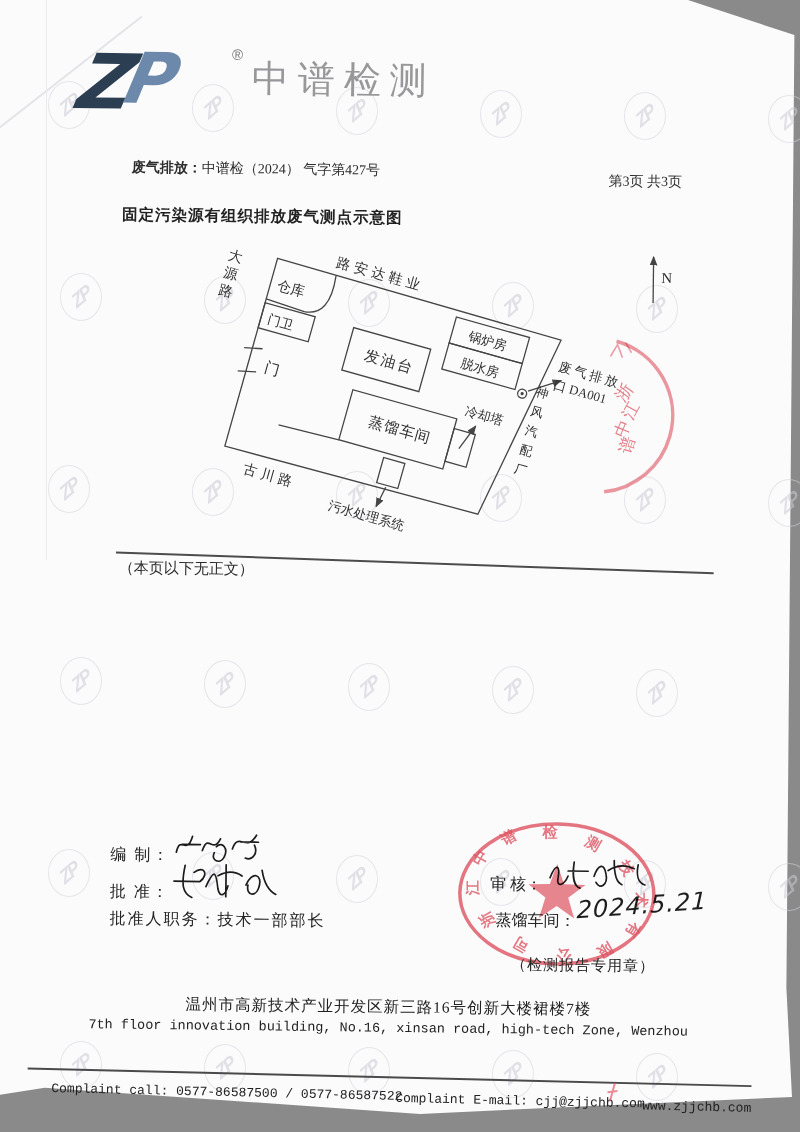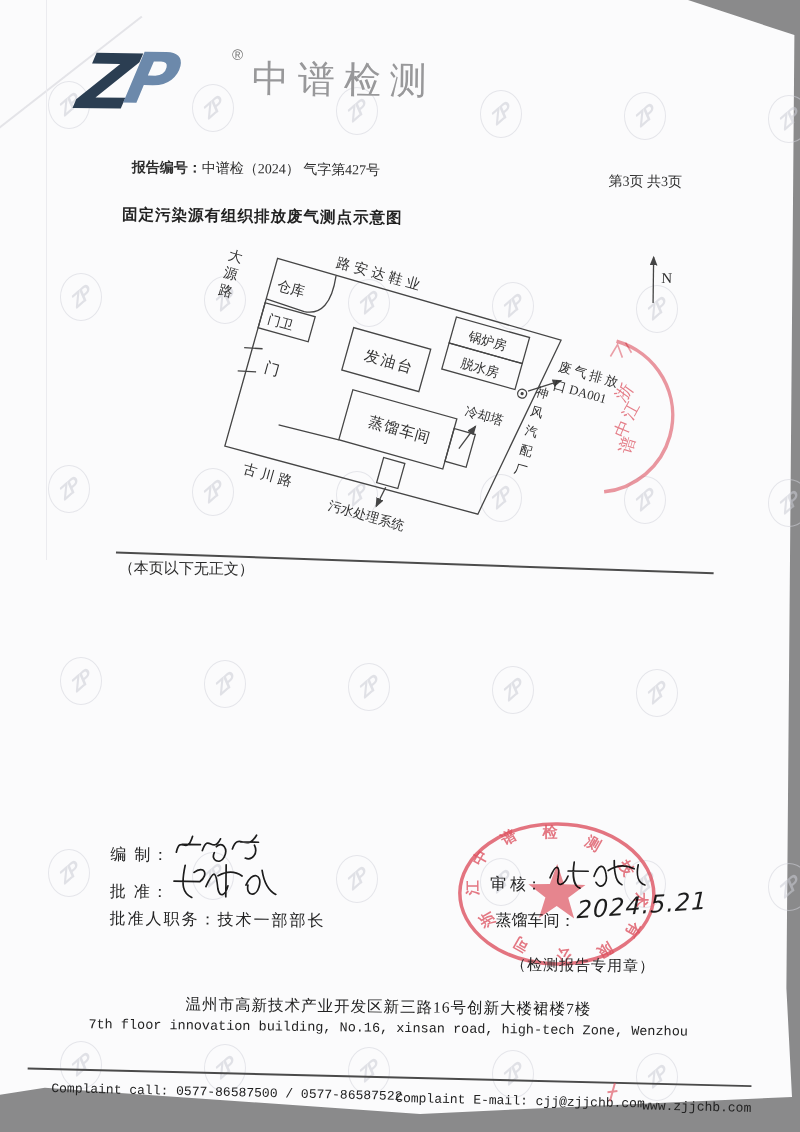--- a/index.html
+++ b/index.html
@@ -180,21 +180,21 @@
     <svg class="logo-svg" width="180" height="86" viewBox="0 0 180 86">
       <g transform="skewX(-12)">
         <text x="30" y="70" font-family="DejaVu Sans" font-style="italic" font-weight="bold" font-size="76" fill="#2b3e52">Z</text>
         <text x="76" y="64" font-family="DejaVu Sans" font-style="italic" font-weight="bold" font-size="70" fill="#5c7da2" opacity="0.9">P</text>
       </g>
     </svg>
     <div class="reg">®</div>
     <div class="brand">中谱检测</div>
 
     <div class="report-line">
-      <b>报告编号：</b><span>中谱检（2024） 气字第427号</span>
+      <b>废气排放：</b><span>中谱检（2024） 气字第427号</span>
     </div>
     <div class="page-info">第3页 共3页</div>
 
     <div class="doc-title">固定污染源有组织排放废气测点示意图</div>
 
     <svg class="diagram-svg" width="620" height="318" viewBox="0 0 620 318">
       <defs>
         <marker id="ah" markerWidth="9" markerHeight="8" refX="6.5" refY="3" orient="auto">
           <path d="M0,0 L7.5,3 L0,6 Z" fill="#454545"></path>
         </marker>

